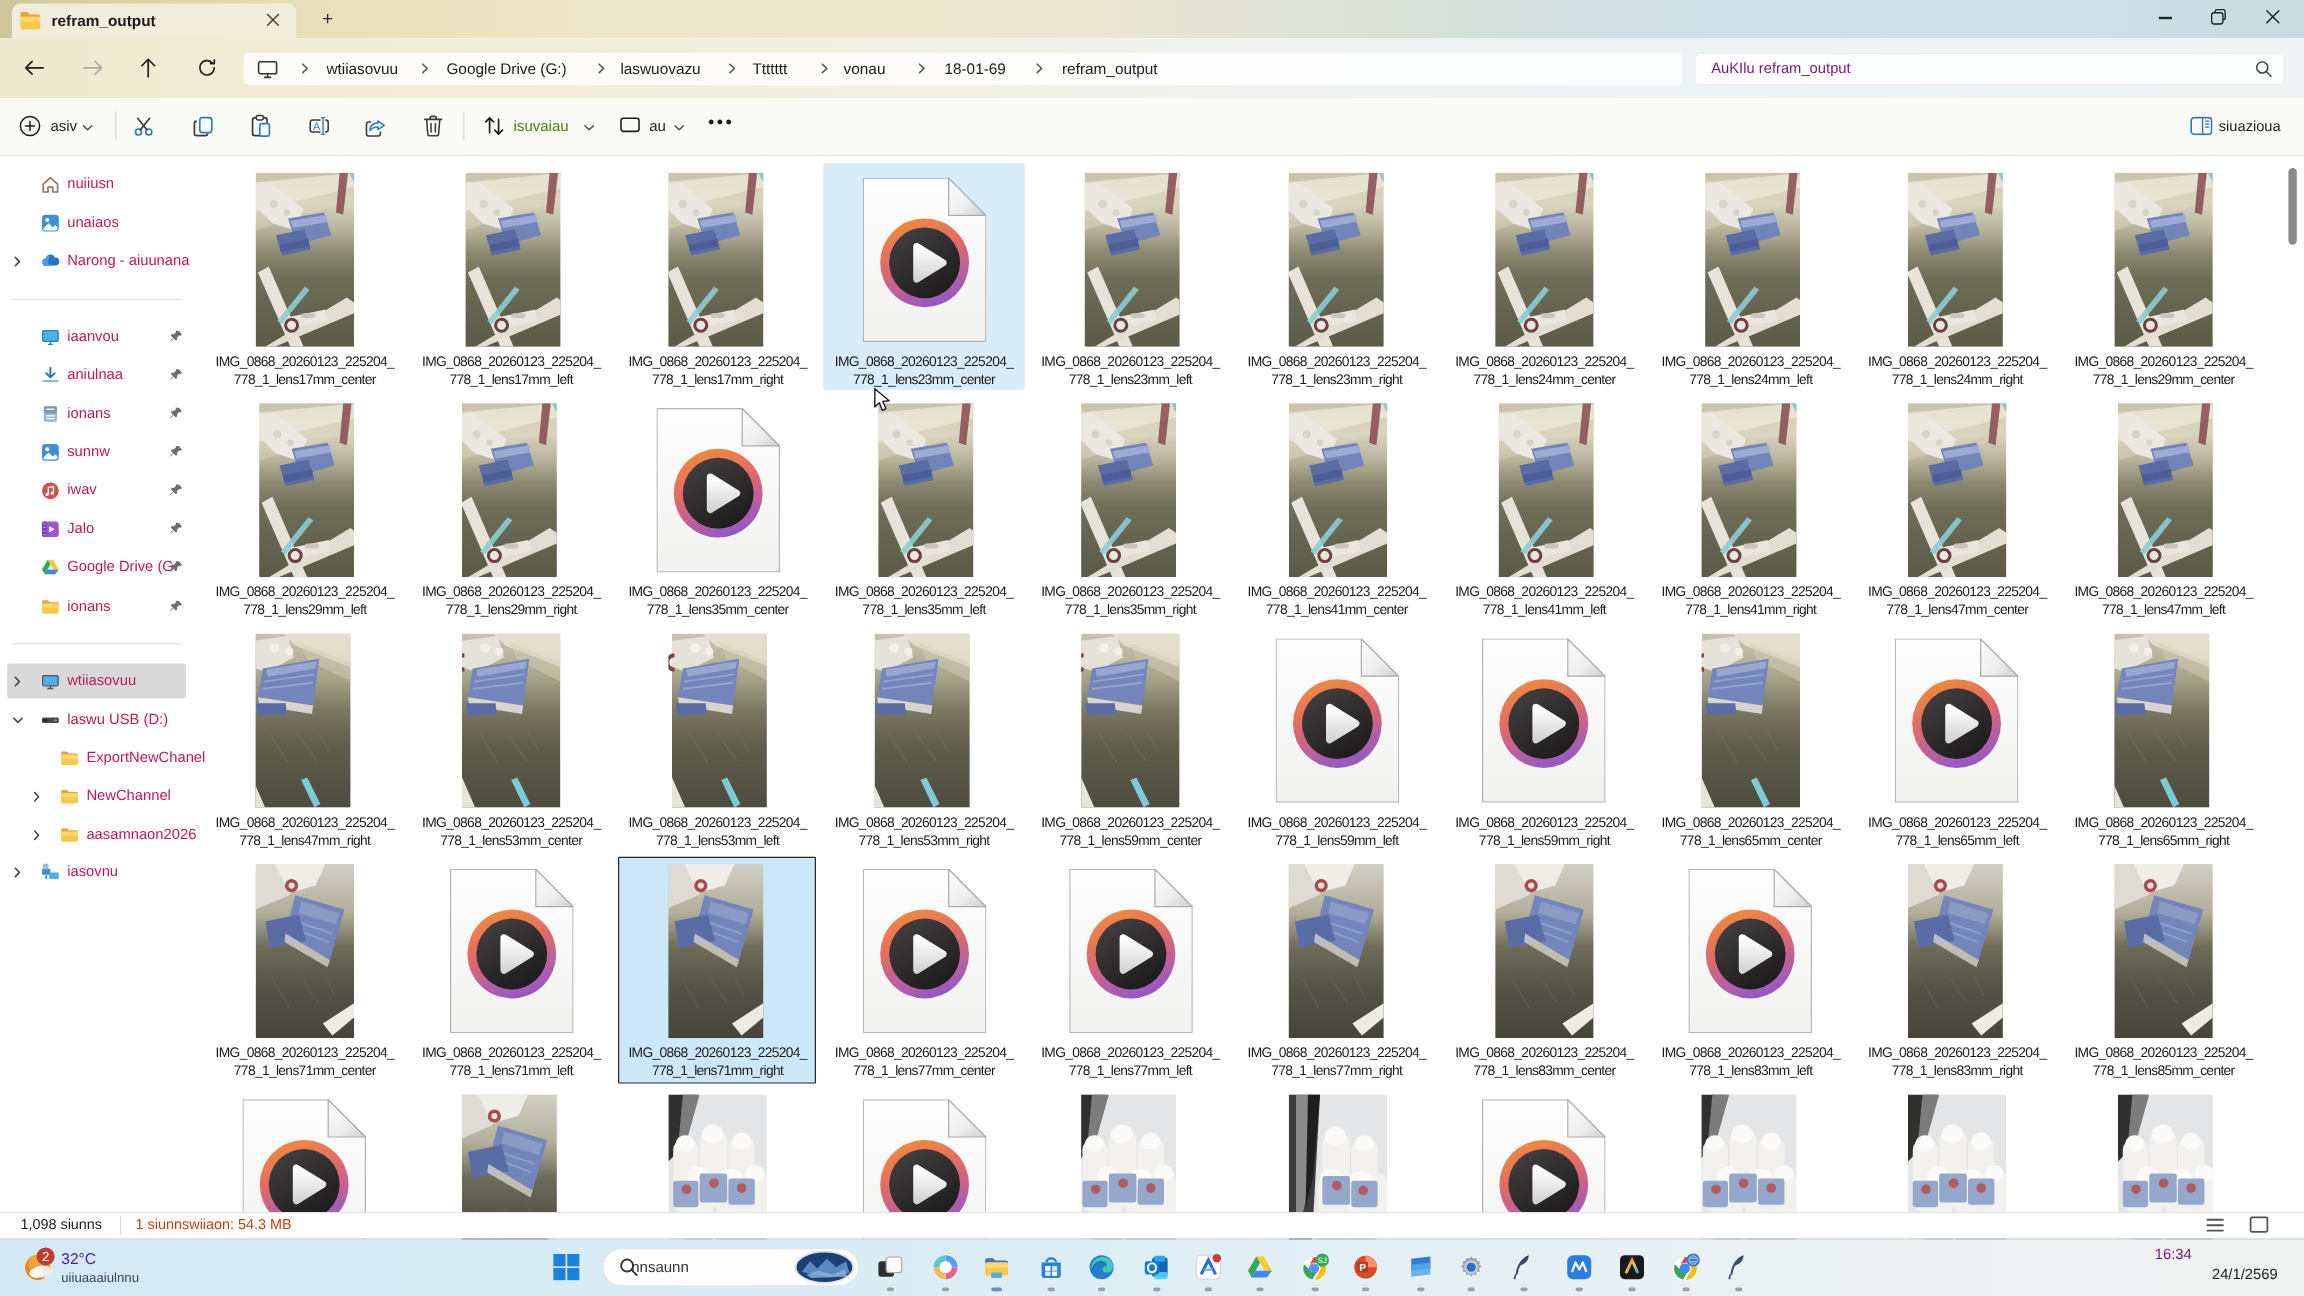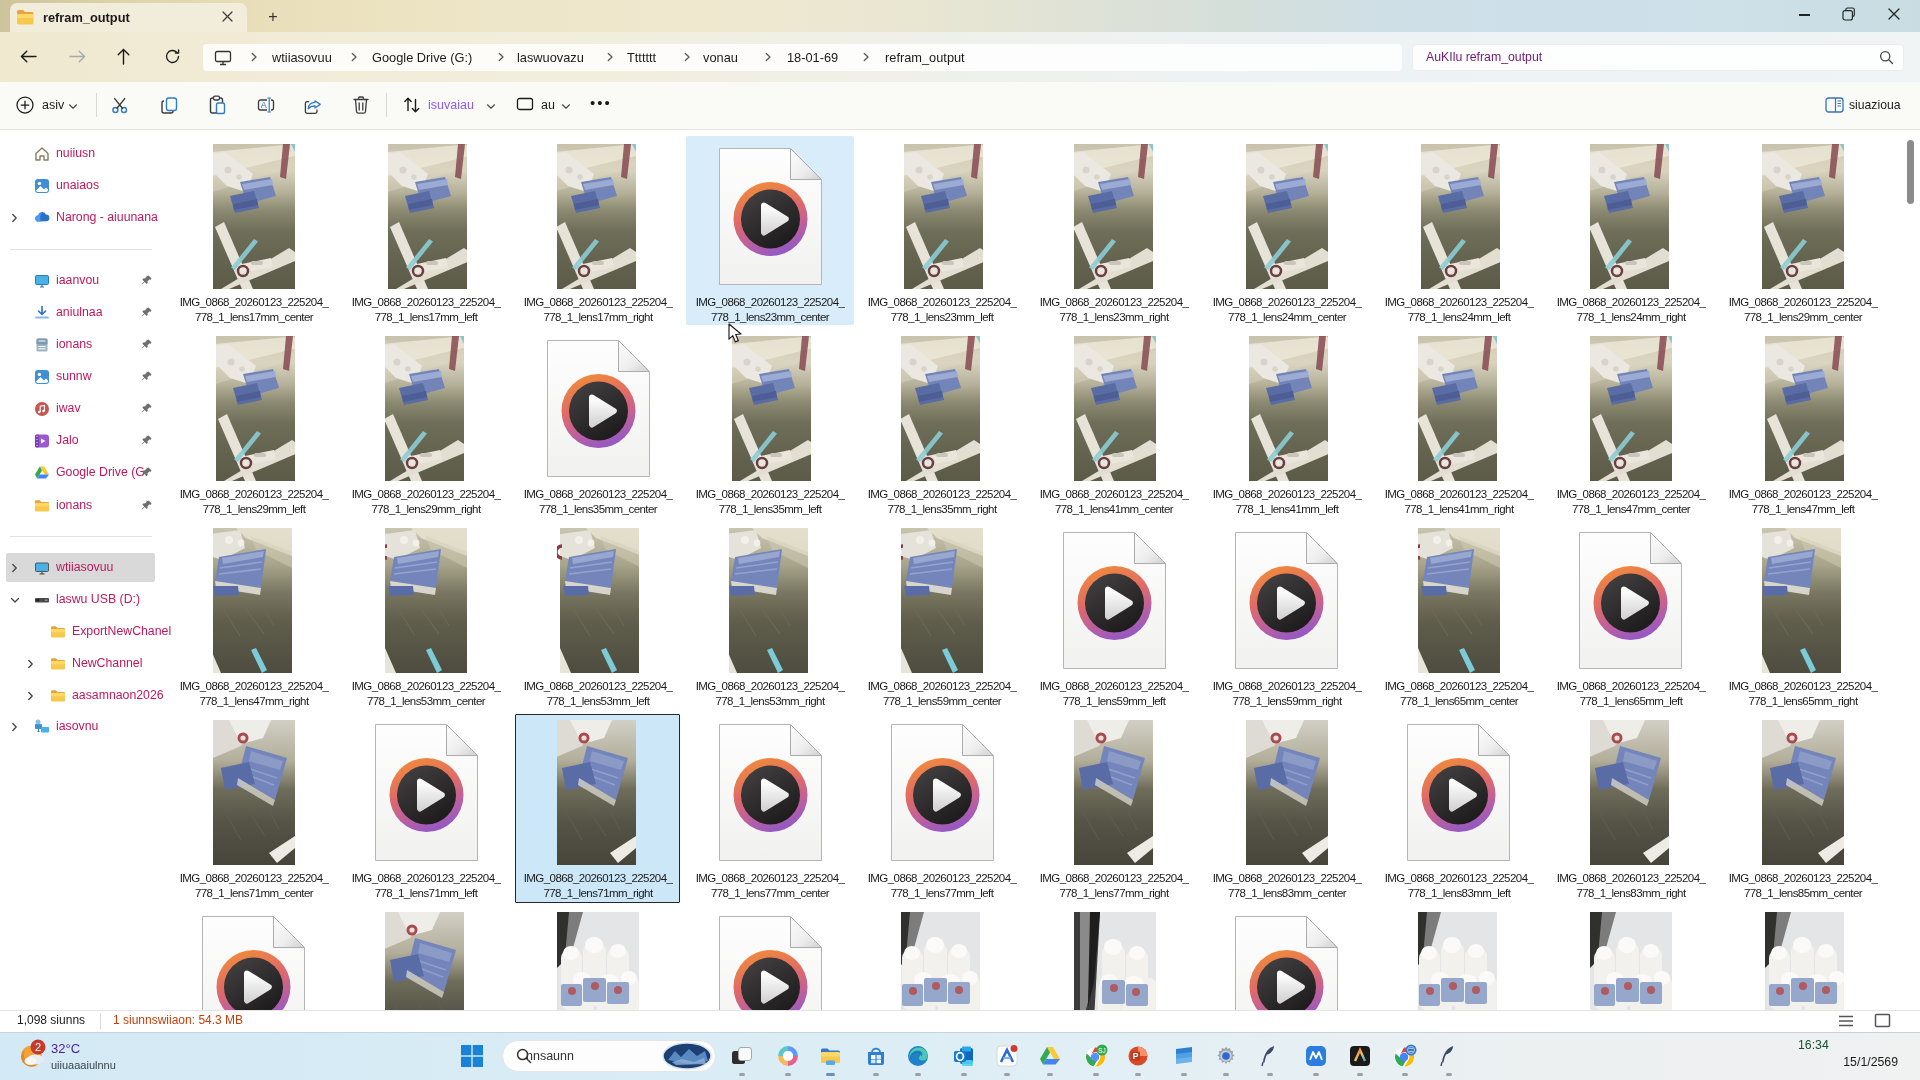--- a/index.html
+++ b/index.html
@@ -128,21 +128,21 @@
       <path d="M2,4.5 h14 M6.5,4.5 v-1.3 a1.2,1.2 0 0 1 1.2,-1.2 h2.6 a1.2,1.2 0 0 1 1.2,1.2 v1.3 M3.5,4.5 l1,12 a1.8,1.8 0 0 0 1.8,1.6 h5.4 a1.8,1.8 0 0 0 1.8,-1.6 l1,-12 M7.2,8 v7 M10.8,8 v7"></path>
     </g>
   </svg>
 <div class="abs" style="left:386px;top:93px;width:1px;height:24px;background:#d9d8d5"></div>
 <svg class="abs" style="left:402px;top:95px" width="20" height="20" viewBox="0 0 20 20">
     <g stroke="#1b1b1b" stroke-width="1.4" fill="none" stroke-linecap="round" stroke-linejoin="round">
       <path d="M6,3.5 v12 M2.8,6.5 L6,3.3 M9.2,6.5 L6,3.3"></path>
       <path d="M13.5,4.5 v12 M10.3,13.5 L13.5,16.7 M16.7,13.5 L13.5,16.7"></path>
     </g>
   </svg>
-<div class="abs" style="left:428px;top:98px;font-size:12.5px;color:#8b5cf6">isuvaiau</div>
+<div class="abs" style="left:428px;top:98px;font-size:12.5px;color:#4d7c0f">isuvaiau</div>
 <svg class="abs" style="left:486px;top:103px" width="10" height="7" viewBox="0 0 10 7">
     <path d="M1.5,1.8 L5,5.2 L8.5,1.8" stroke="#4a4a4a" stroke-width="1.2" fill="none" stroke-linecap="round" stroke-linejoin="round"></path>
   </svg>
 <svg class="abs" style="left:516px;top:97px" width="18" height="16" viewBox="0 0 18 16">
     <rect x="1.5" y="1.5" width="15" height="11" rx="2" fill="none" stroke="#1b1b1b" stroke-width="1.3"></rect>
   </svg>
 <div class="abs" style="left:541px;top:98px;font-size:12.5px;color:#1b1b1b">au</div>
 <svg class="abs" style="left:561px;top:103px" width="10" height="7" viewBox="0 0 10 7">
     <path d="M1.5,1.8 L5,5.2 L8.5,1.8" stroke="#4a4a4a" stroke-width="1.2" fill="none" stroke-linecap="round" stroke-linejoin="round"></path>
   </svg>
@@ -948,14 +948,14 @@
     <circle cx="11" cy="13" r="4.3" fill="#4285f4"></circle>
     <circle cx="18" cy="6" r="5.5" fill="#3a78c8"></circle>
     <path d="M14.5,6 a3.5,3.5 0 0 1 7,0 a3.5,3.5 0 0 1 -7,0 m1,-1.5 h5 m-5,3 h5" stroke="#bcd8f0" stroke-width="0.8" fill="none"></path>
   </svg>
 <div class="abs" style="left:1402px;top:1073px;width:6px;height:3px;border-radius:2px;background:#9aa0a6"></div>
 <svg class="abs" style="left:1437px;top:1044px" width="24" height="24" viewBox="0 0 24 24">
     <path d="M16,2 c-6,2 -10,8 -11,16 l1.5,0.5 c0.5,-3 1,-5 2.5,-8 c4,-1 7,-4.5 7,-8.5 z" fill="#3a4a6a"></path>
     <path d="M5,18 l-1,4" stroke="#3a4a6a" stroke-width="1.4"></path>
   </svg>
 <div class="abs" style="left:1446px;top:1073px;width:6px;height:3px;border-radius:2px;background:#9aa0a6"></div>
-<div class="abs" style="left:1798px;top:1038px;width:100px;height:14px;font-size:12.3px;color:#14532d;text-align:left">16:34</div>
-<div class="abs" style="left:1798px;top:1055px;width:100px;height:14px;font-size:12.3px;color:#1b1b1b;text-align:right">15/1/2569</div>
+<div class="abs" style="left:1761px;top:1038px;width:100px;height:14px;font-size:12.3px;color:#701a75;text-align:center">16:34</div>
+<div class="abs" style="left:1798px;top:1055px;width:100px;height:14px;font-size:12.3px;color:#1b1b1b;text-align:right">24/1/2569</div>
 
 </body></html>

